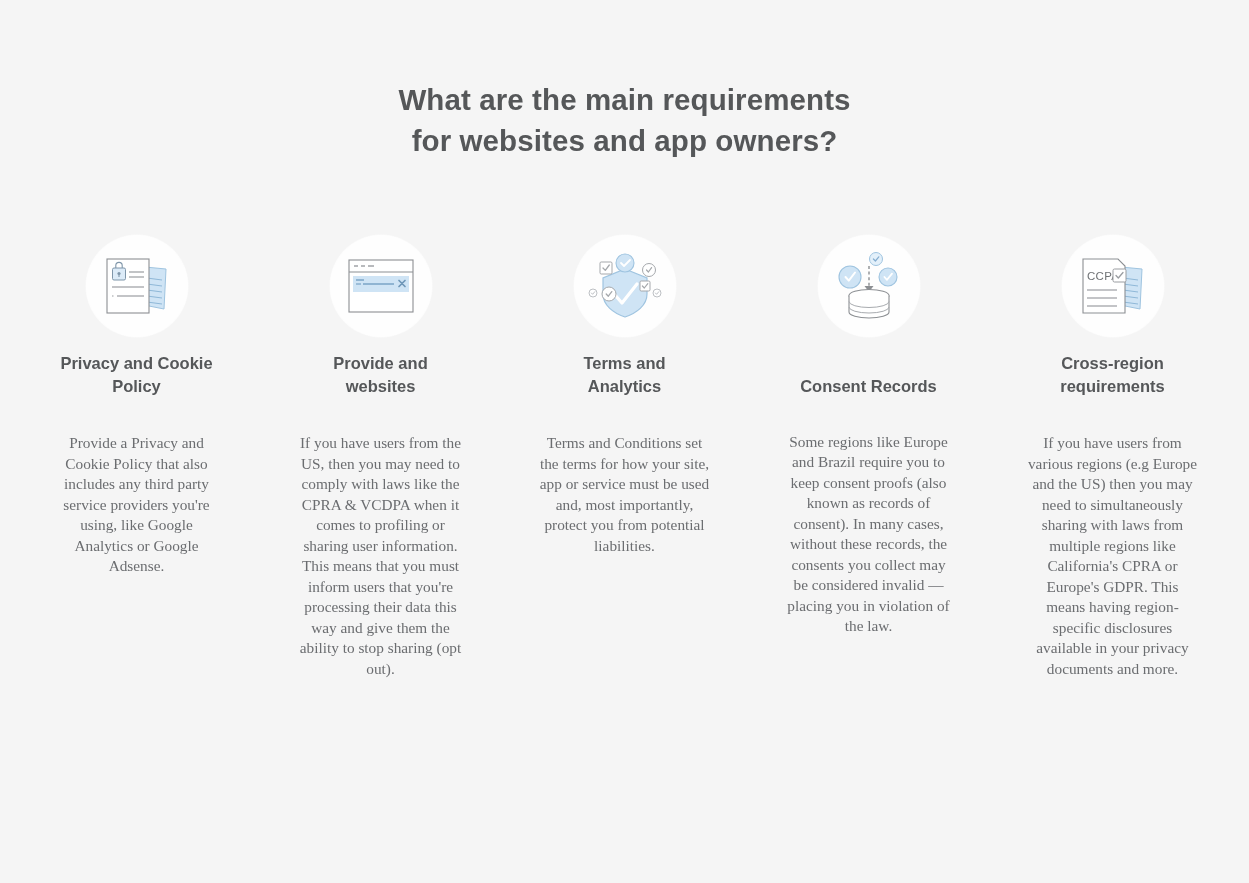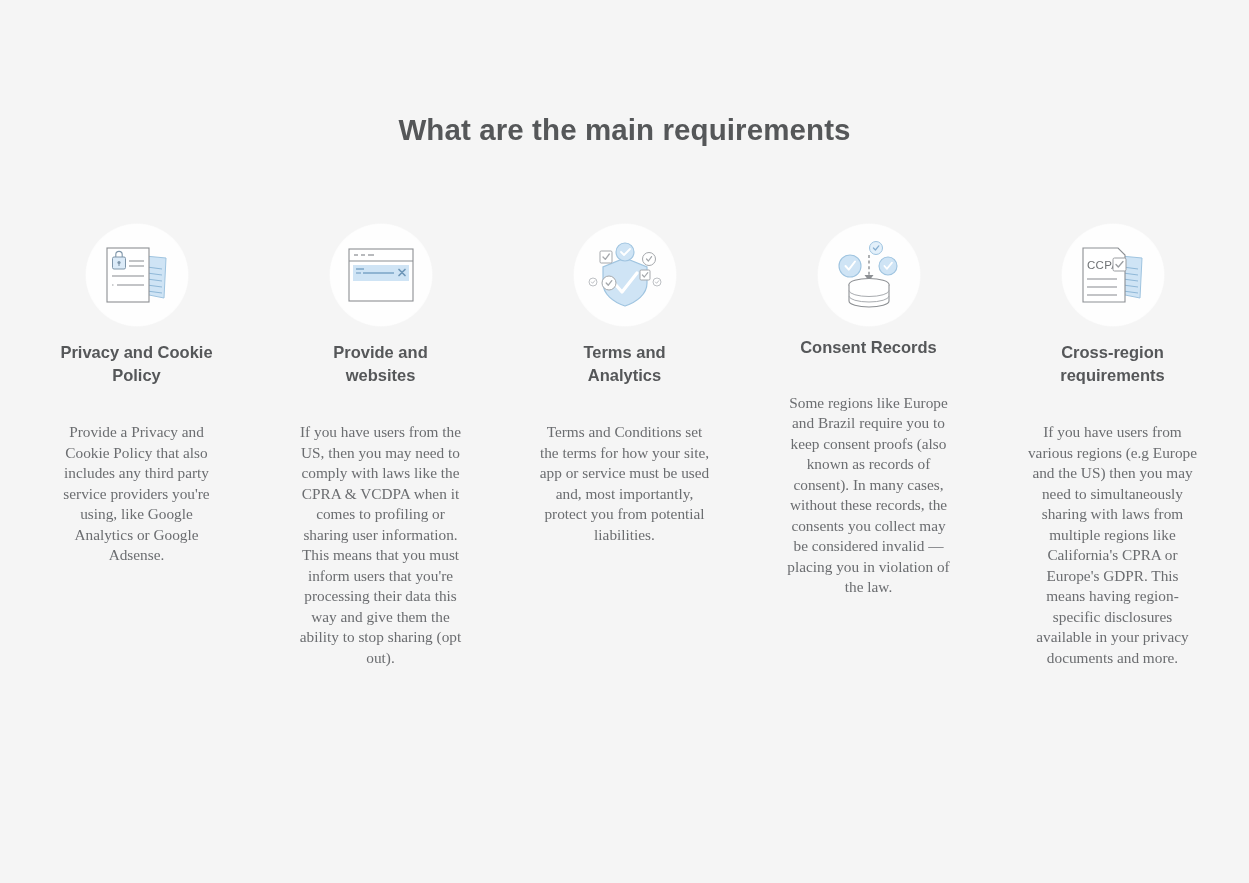--- a/index.html
+++ b/index.html
@@ -16,21 +16,21 @@
 
   .page {
     width: 1249px;
     height: 883px;
     position: relative;
     box-sizing: border-box;
   }
 
   
   .heading-wrap {
-    padding-top: 109px;
+    padding-top: 79px;
     text-align: center;
   }
   .heading {
     margin: 0 auto;
     width: 560px;
     font-family: "Liberation Sans", sans-serif;
     font-size: 29.5px;
     font-weight: bold;
     line-height: 41px;
     color: #555759;
@@ -81,31 +81,32 @@
     margin-top: 36px;
     font-family: "Liberation Serif", serif;
     font-size: 15.3px;
     line-height: 20.5px;
     color: #6b6d70;
     width: 172px;
   }
 
   
   .card.c4 .card-body { margin-top: 12px; }
-  .card.c4 .card-title { margin-top: 10px; }
+  .card.c4 .card-title { margin-top: 38px; }
   .card.c4 .card-body-spacer { height: 22px; }
 </style>
 </head>
 <body>
 
 <div class="page">
 
   <div class="heading-wrap">
     <h1 class="heading">
       <span>What are the main requirements</span><br>
+      <span>for websites and app owners?</span>
     </h1>
   </div>
 
   <div class="cards">
 
     <div class="card c0">
       <div class="icon-circle">
         <svg width="72" height="62" viewBox="0 0 72 62">
 
           <path d="M44 12 L65 14 L63 54 L43 50 Z" fill="#cfe4f5" stroke="#9fc4e0" stroke-width="1"></path>

